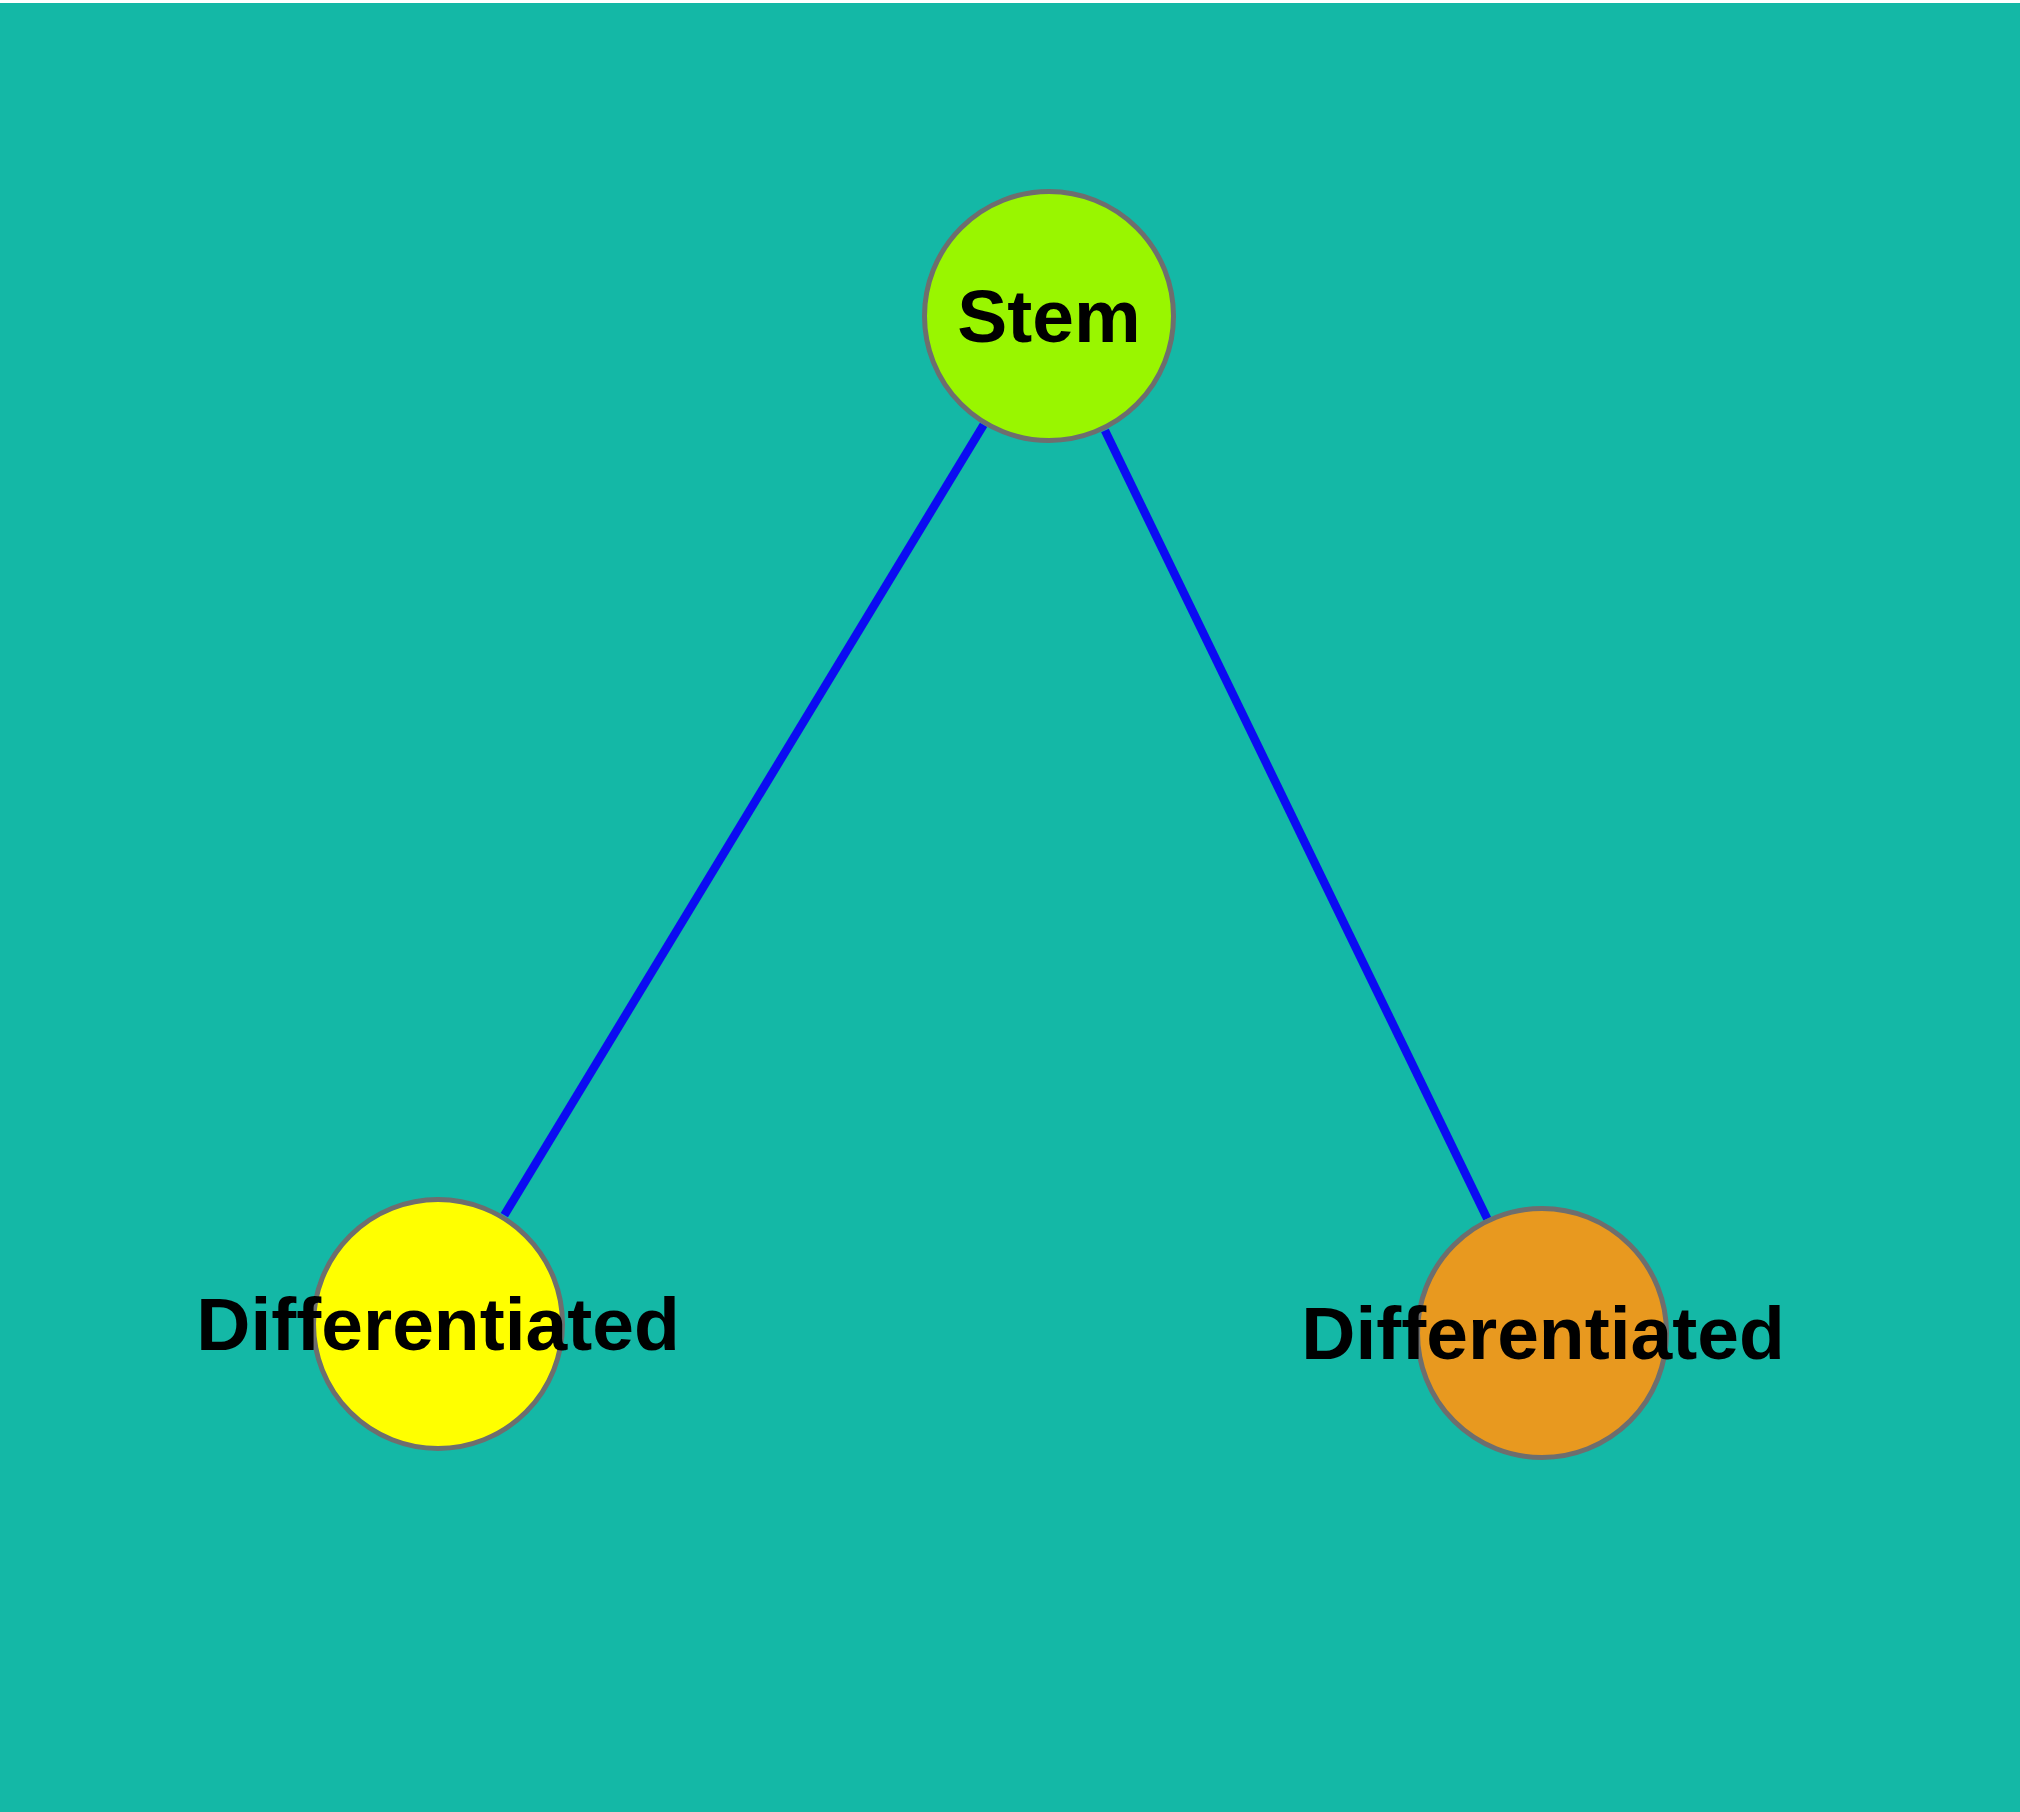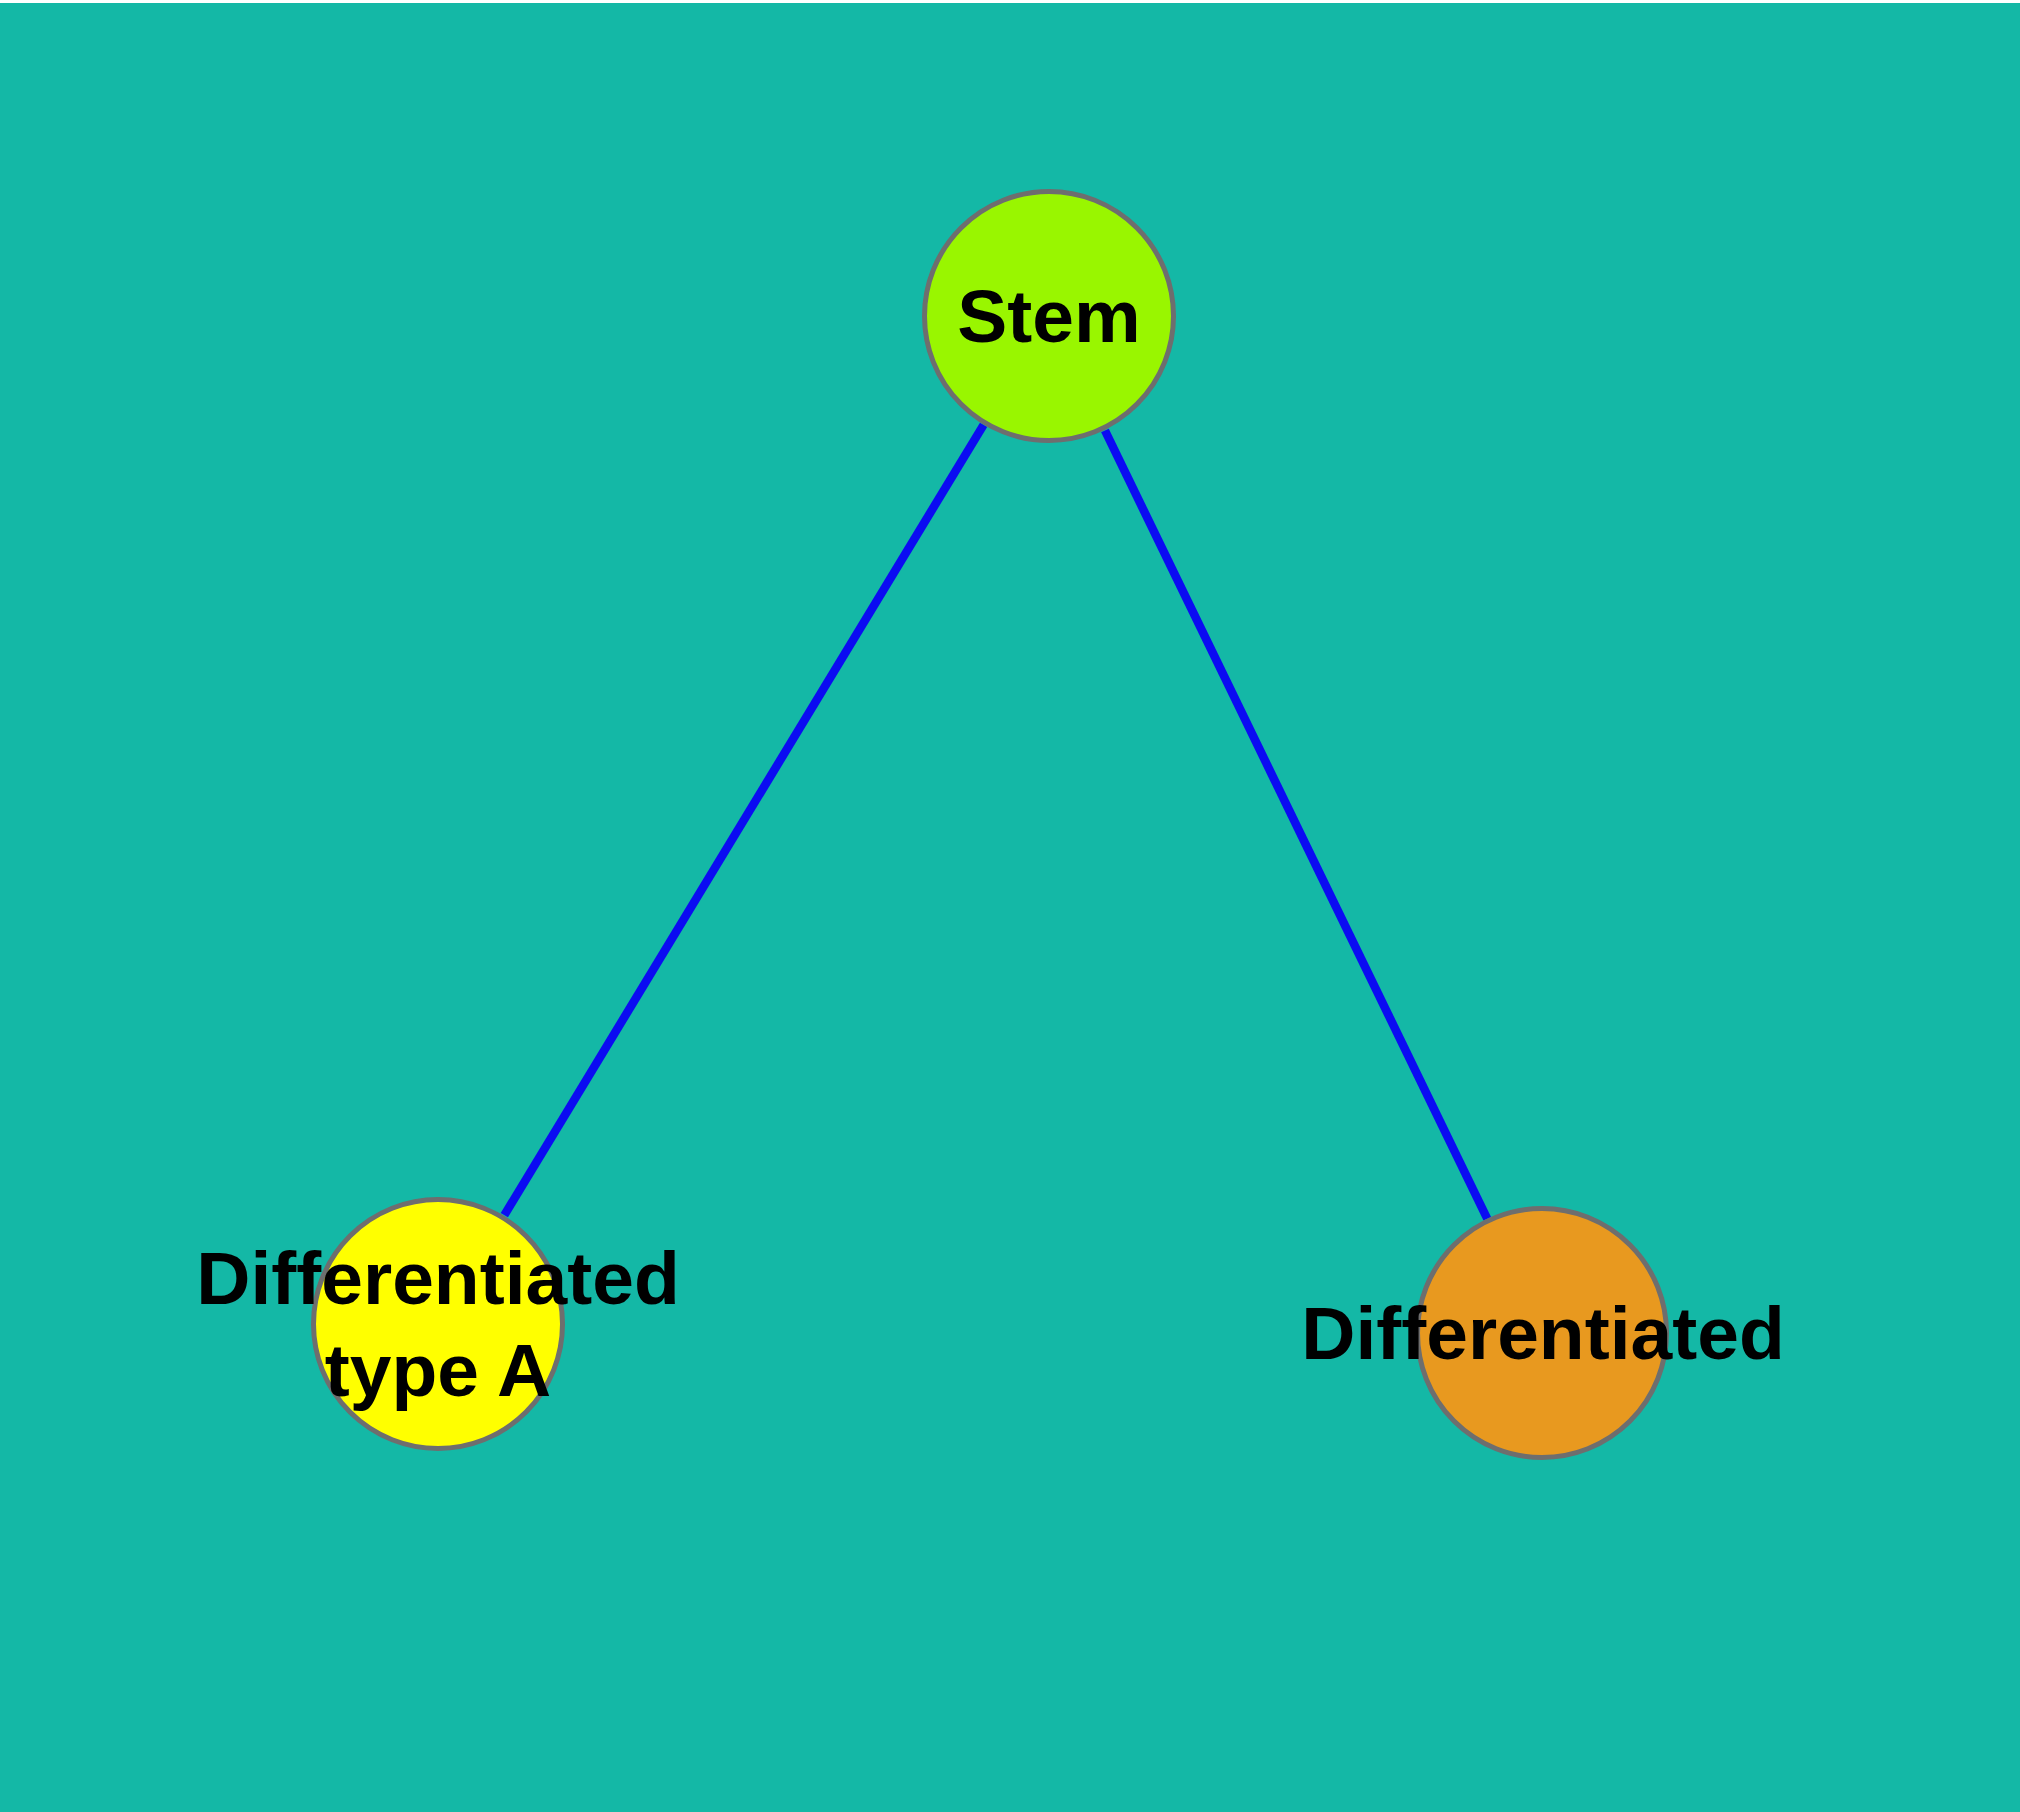--- a/index.html
+++ b/index.html
@@ -68,21 +68,20 @@
   <div class="node-circle" style="left: 922px; top: 189px; width: 254px; height: 254px; background: rgb(153, 246, 0); border-color: rgb(110, 110, 110);"></div>
   <div class="node-circle" style="left: 311px; top: 1197px; width: 254px; height: 254px; background: rgb(255, 255, 0); border-color: rgb(110, 110, 110);"></div>
   <div class="node-circle" style="left: 1415px; top: 1206px; width: 254px; height: 254px; background: rgb(232, 153, 31); border-color: rgb(110, 110, 110);"></div>
 
   <div class="node-label" style="left: 1049px; top: 316px; color: rgb(0, 0, 0);">
     <span class="label-line">Stem</span>
   </div>
 
   <div class="node-label" style="left: 438px; top: 1324px; color: rgb(0, 0, 0);">
     <span class="label-line">Differentiated</span>
-    <span class="label-line">type A</span>
   </div>
 
   <div class="node-label" style="left: 1543px; top: 1333px; color: rgb(0, 0, 0);">
     <span class="label-line">Differentiated</span>
   </div>
 
 </div>
 
 
 </body></html>

